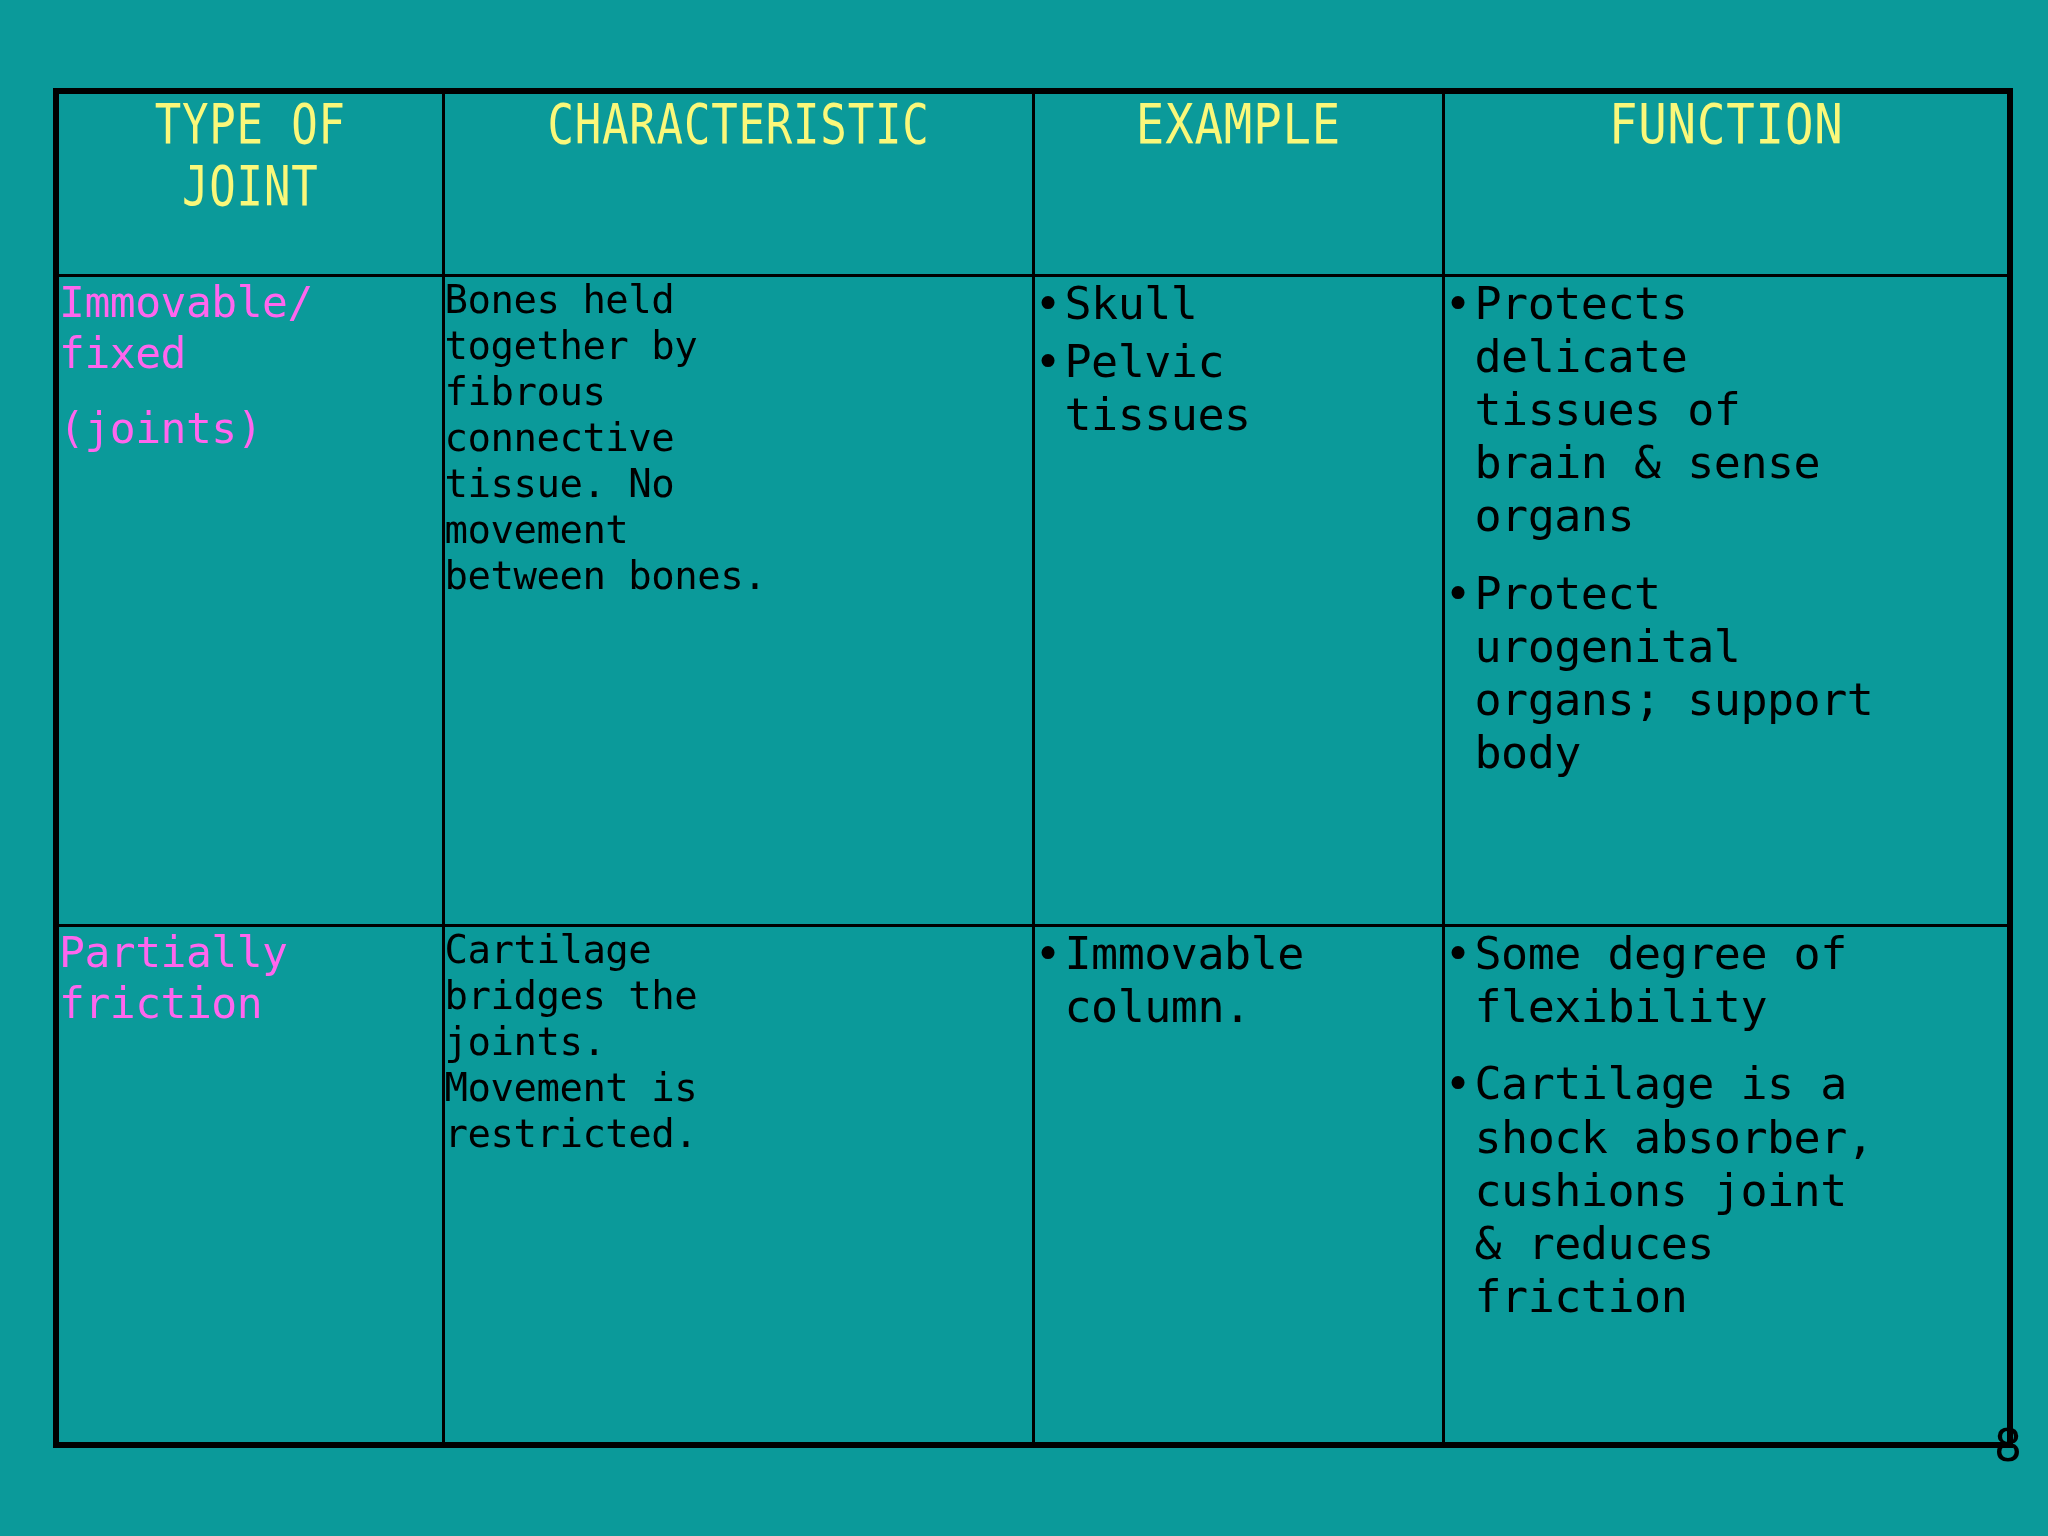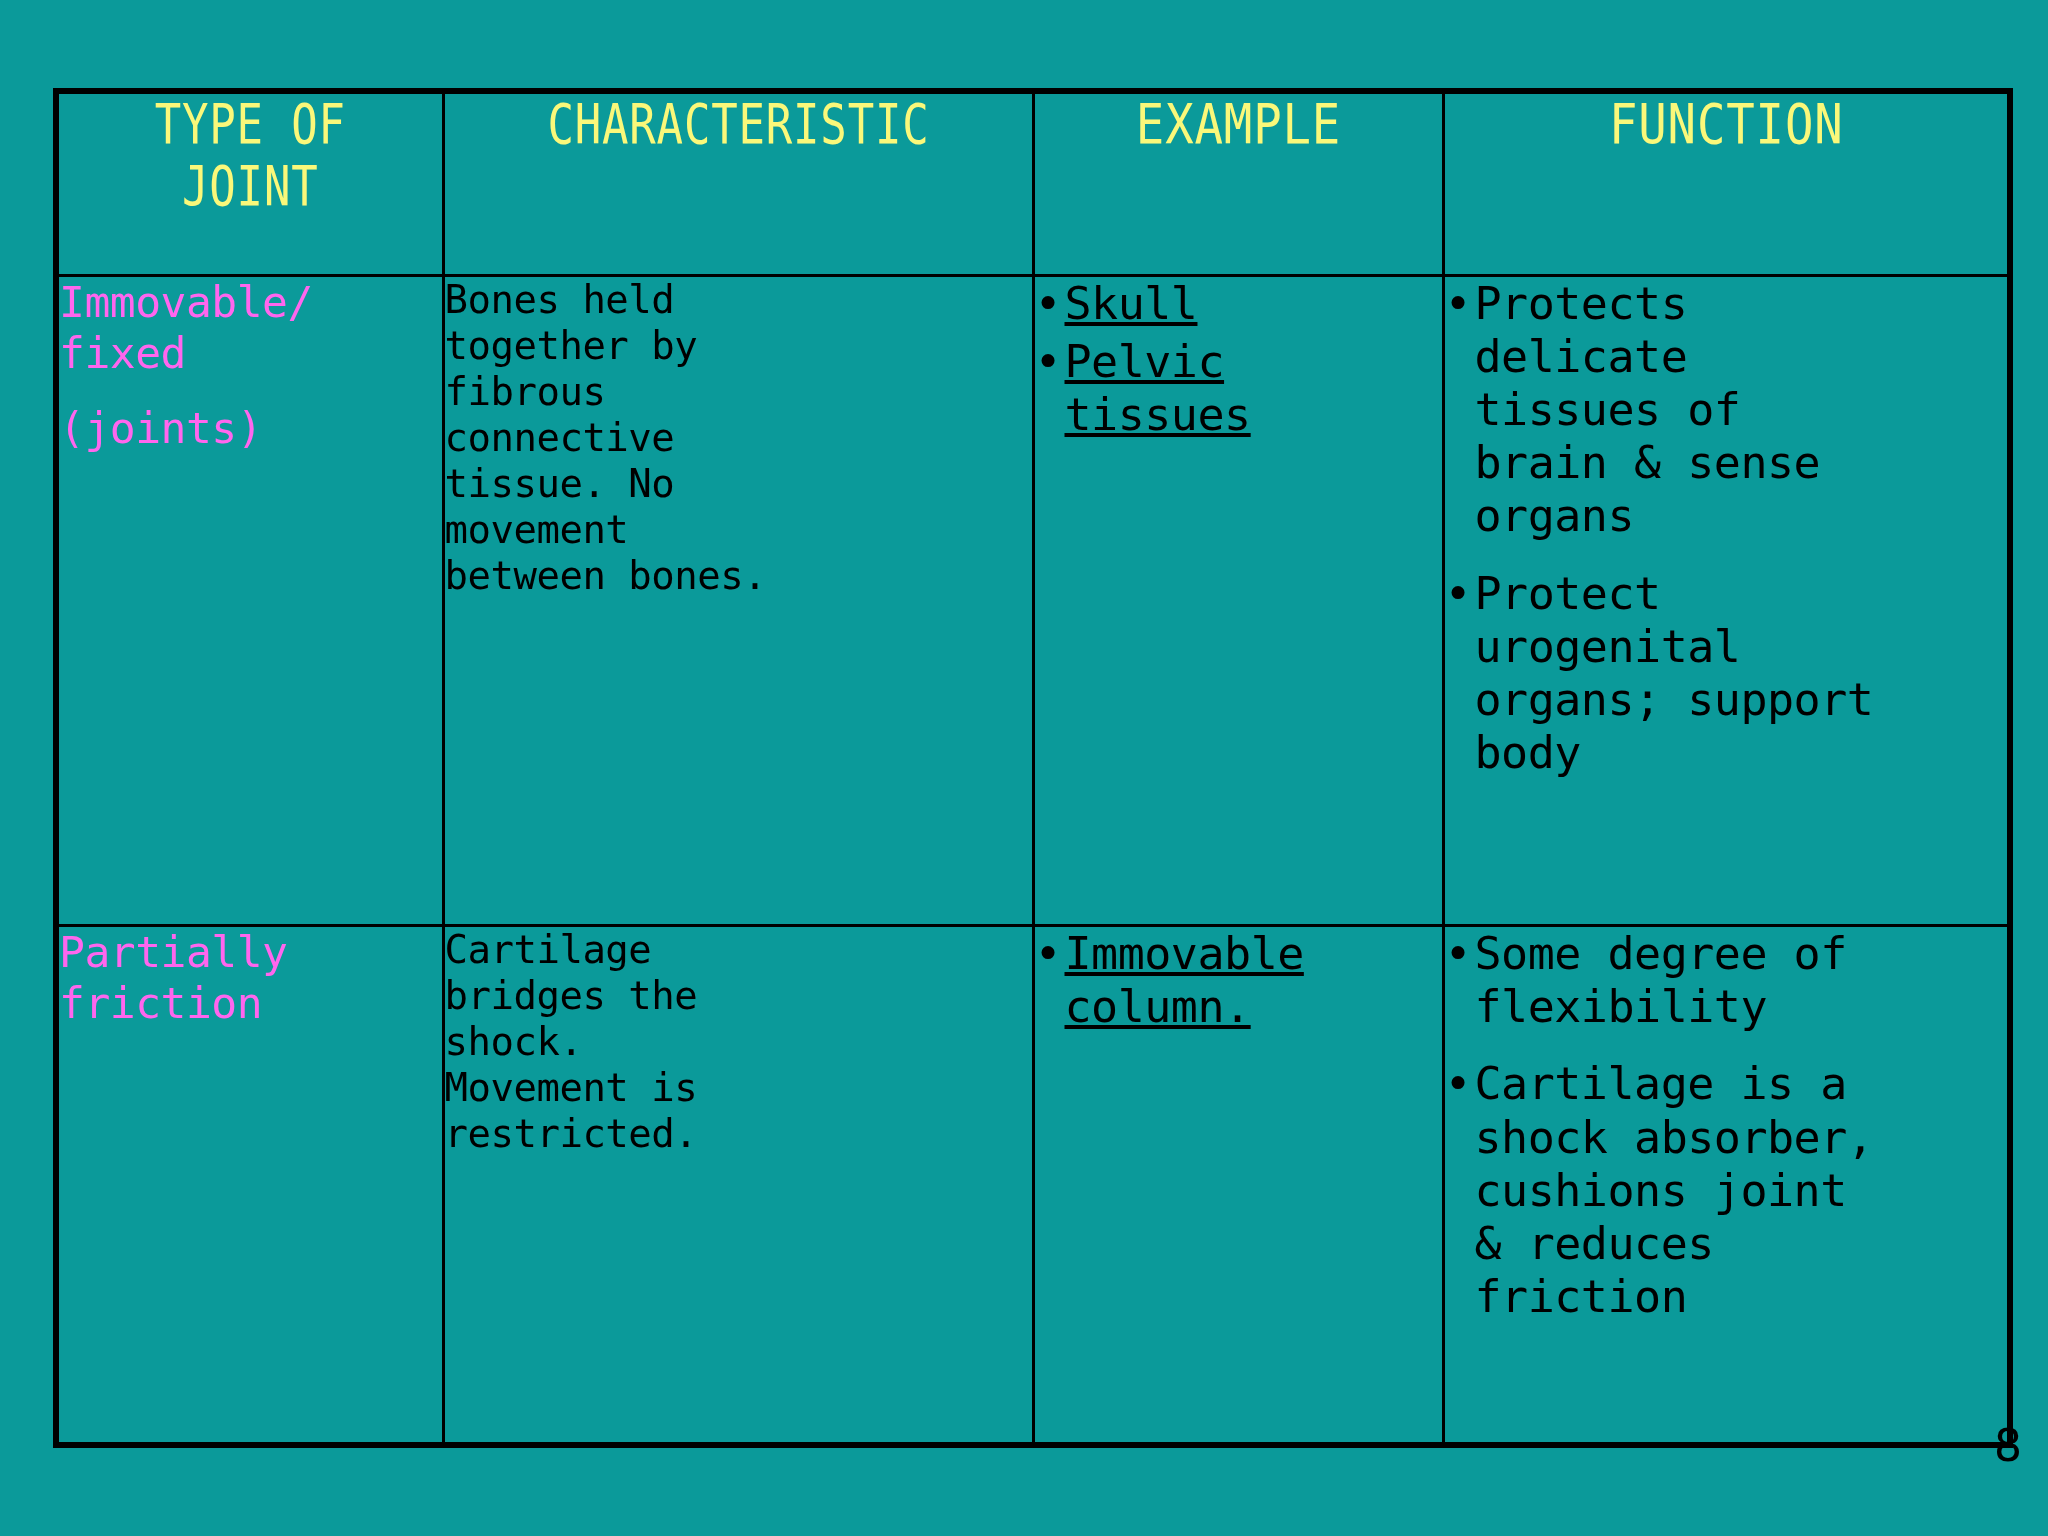--- a/index.html
+++ b/index.html
@@ -112,21 +112,21 @@
   ul.bullets > li::before {
     content: "\2022";
     position: absolute;
     left: 0;
     top: 0;
     font-size: 45px;
     line-height: 1.18;
   }
 
   
-  td.example ul.bullets > li { margin-bottom: 0.12em; text-decoration: underline; }
+  td.example ul.bullets > li { margin-bottom: 0.12em; }
 
   
   .page-number {
     position: absolute;
     right: 26px;
     bottom: 68px;
     color: #000000;
     font-size: 44px;
     font-family: "DejaVu Sans", "Liberation Sans", sans-serif;
     line-height: 1;
@@ -201,21 +201,21 @@
       </tr>
 
       <tr class="row2">
         <td class="cell-pad">
           <div class="type-text">Partially
 friction</div>
         </td>
         <td class="cell-pad">
           <div class="body-text">Cartilage
 bridges the
-shock.
+joints.
 Movement is
 restricted.</div>
         </td>
         <td class="cell-pad example">
           <ul class="bullets">
             <li>Immovable
 column.</li>
           </ul>
         </td>
         <td class="cell-pad">

